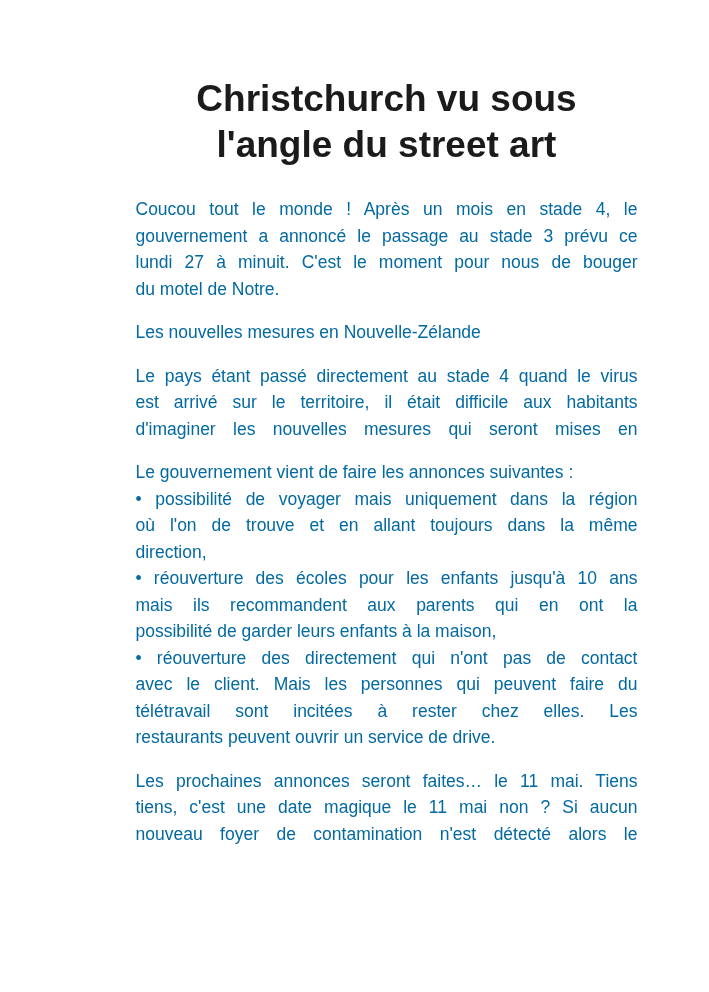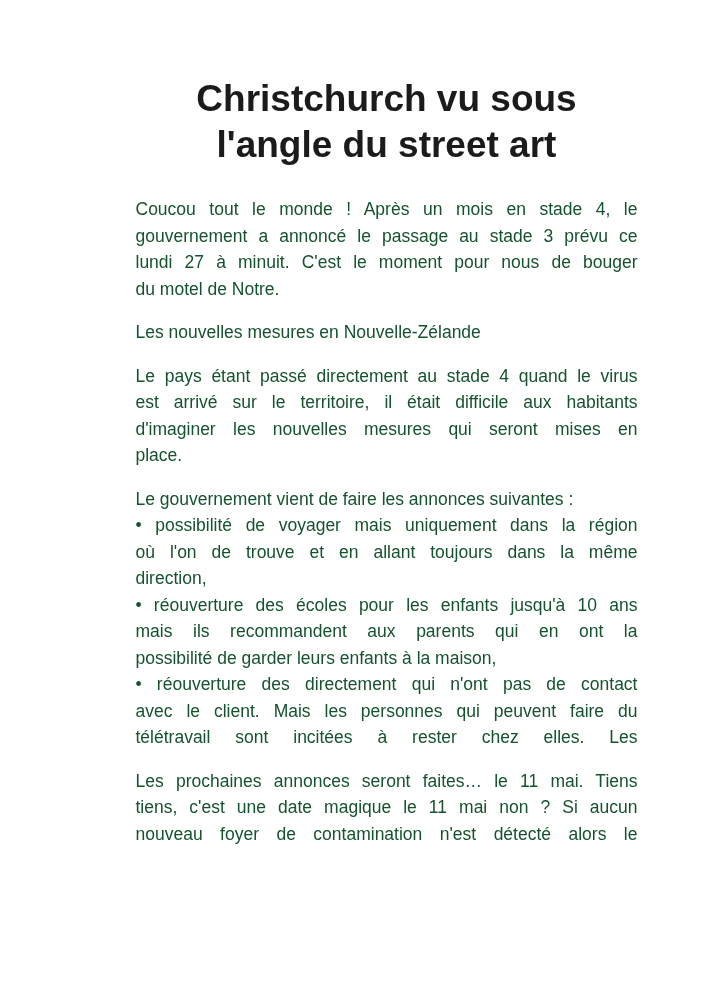--- a/index.html
+++ b/index.html
@@ -27,21 +27,21 @@
   }
   .title-line { display: block; }
   .body-block {
     width: 502px;
     margin: 28px auto 0 auto;
   }
   .para {
     margin: 17px 0 0 0;
     font-size: 17.5px;
     line-height: 26.5px;
-    color: #14532d;
+    color: #0369a1;
   }
   .para:first-child { margin-top: 0; }
   .line {
     text-align: left;
   }
   .line.just {
     text-align: justify;
     text-align-last: justify;
   }
   .footer {
@@ -72,33 +72,33 @@
         <div class="line just">lundi 27 à minuit. C'est le moment pour nous de bouger</div>
         <div class="line">du motel de Notre.</div>
       </div>
       <div class="para">
         <div class="line">Les nouvelles mesures en Nouvelle-Zélande</div>
       </div>
       <div class="para">
         <div class="line just">Le pays étant passé directement au stade 4 quand le virus</div>
         <div class="line just">est arrivé sur le territoire, il était difficile aux habitants</div>
         <div class="line just">d'imaginer les nouvelles mesures qui seront mises en</div>
-        <div class="line">place.</div>
       </div>
       <div class="para">
         <div class="line">Le gouvernement vient de faire les annonces suivantes&nbsp;:</div>
         <div class="line just">• possibilité de voyager mais uniquement dans la région</div>
         <div class="line just">où l'on de trouve et en allant toujours dans la même</div>
         <div class="line">direction,</div>
         <div class="line just">• réouverture des écoles pour les enfants jusqu'à 10 ans</div>
         <div class="line just">mais ils recommandent aux parents qui en ont la</div>
         <div class="line">possibilité de garder leurs enfants à la maison,</div>
         <div class="line just">• réouverture des directement qui n'ont pas de contact</div>
         <div class="line just">avec le client. Mais les personnes qui peuvent faire du</div>
         <div class="line just">télétravail sont incitées à rester chez elles. Les</div>
+        <div class="line">restaurants peuvent ouvrir un service de drive.</div>
       </div>
       <div class="para">
         <div class="line just">Les prochaines annonces seront faites… le 11 mai. Tiens</div>
         <div class="line just">tiens, c'est une date magique le 11 mai non&nbsp;? Si aucun</div>
         <div class="line just">nouveau foyer de contamination n'est détecté alors le</div>
       </div>
     </div>
 
 
 </div>

